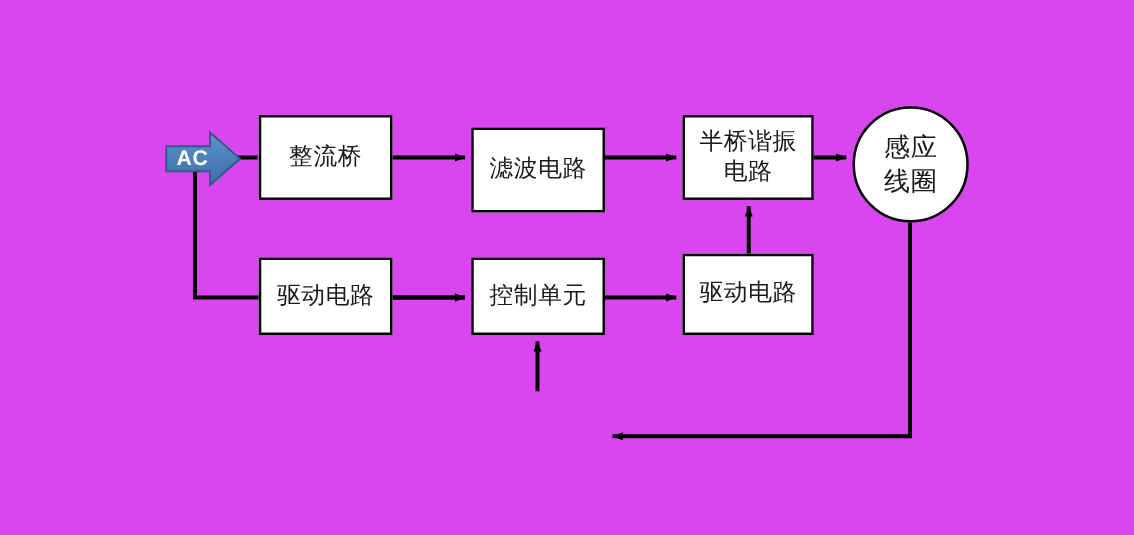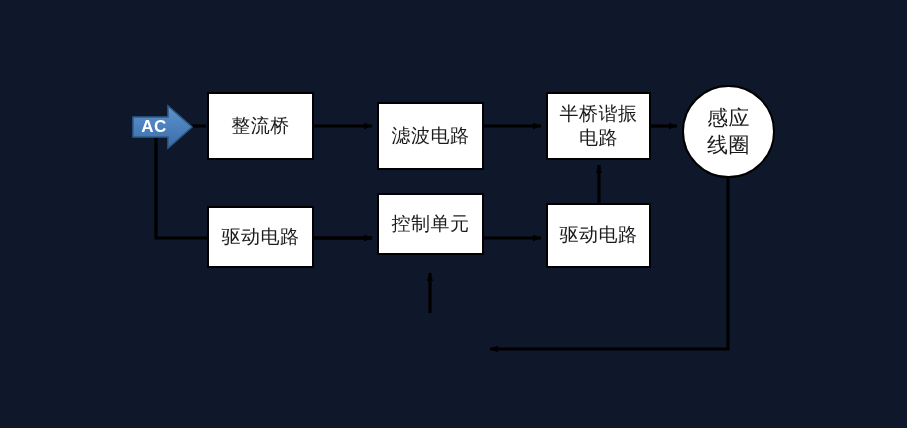--- a/index.html
+++ b/index.html
@@ -10,21 +10,21 @@
   body {
     width: 907px;
     height: 428px;
     font-family: "Liberation Serif", "DejaVu Serif", serif;
     overflow: hidden;
   }
   #canvas {
     position: relative;
     width: 907px;
     height: 428px;
-    background: #0f172a;
+    background: #d946ef;
   }
   #edges {
     position: absolute;
     left: 0;
     top: 0;
     width: 907px;
     height: 428px;
     pointer-events: none;
   }
   .node-box {
@@ -144,21 +144,21 @@
 
   <div class="node-circle" style="left:682px; top:85px; width:93px; height:93px;">
     <span class="node-label">感应
 线圈</span>
   </div>
 
   <div class="node-box" style="left:207px; top:206px; width:107px; height:62px;">
     <span class="node-label">驱动电路</span>
   </div>
 
-  <div class="node-box" style="left:377px; top:193px; width:107px; height:62px;">
+  <div class="node-box" style="left:377px; top:206px; width:107px; height:62px;">
     <span class="node-label">控制单元</span>
   </div>
 
   <div class="node-box" style="left:546px; top:203px; width:105px; height:65px;">
     <span class="node-label">驱动电路</span>
   </div>
 
 
 </div>
 

